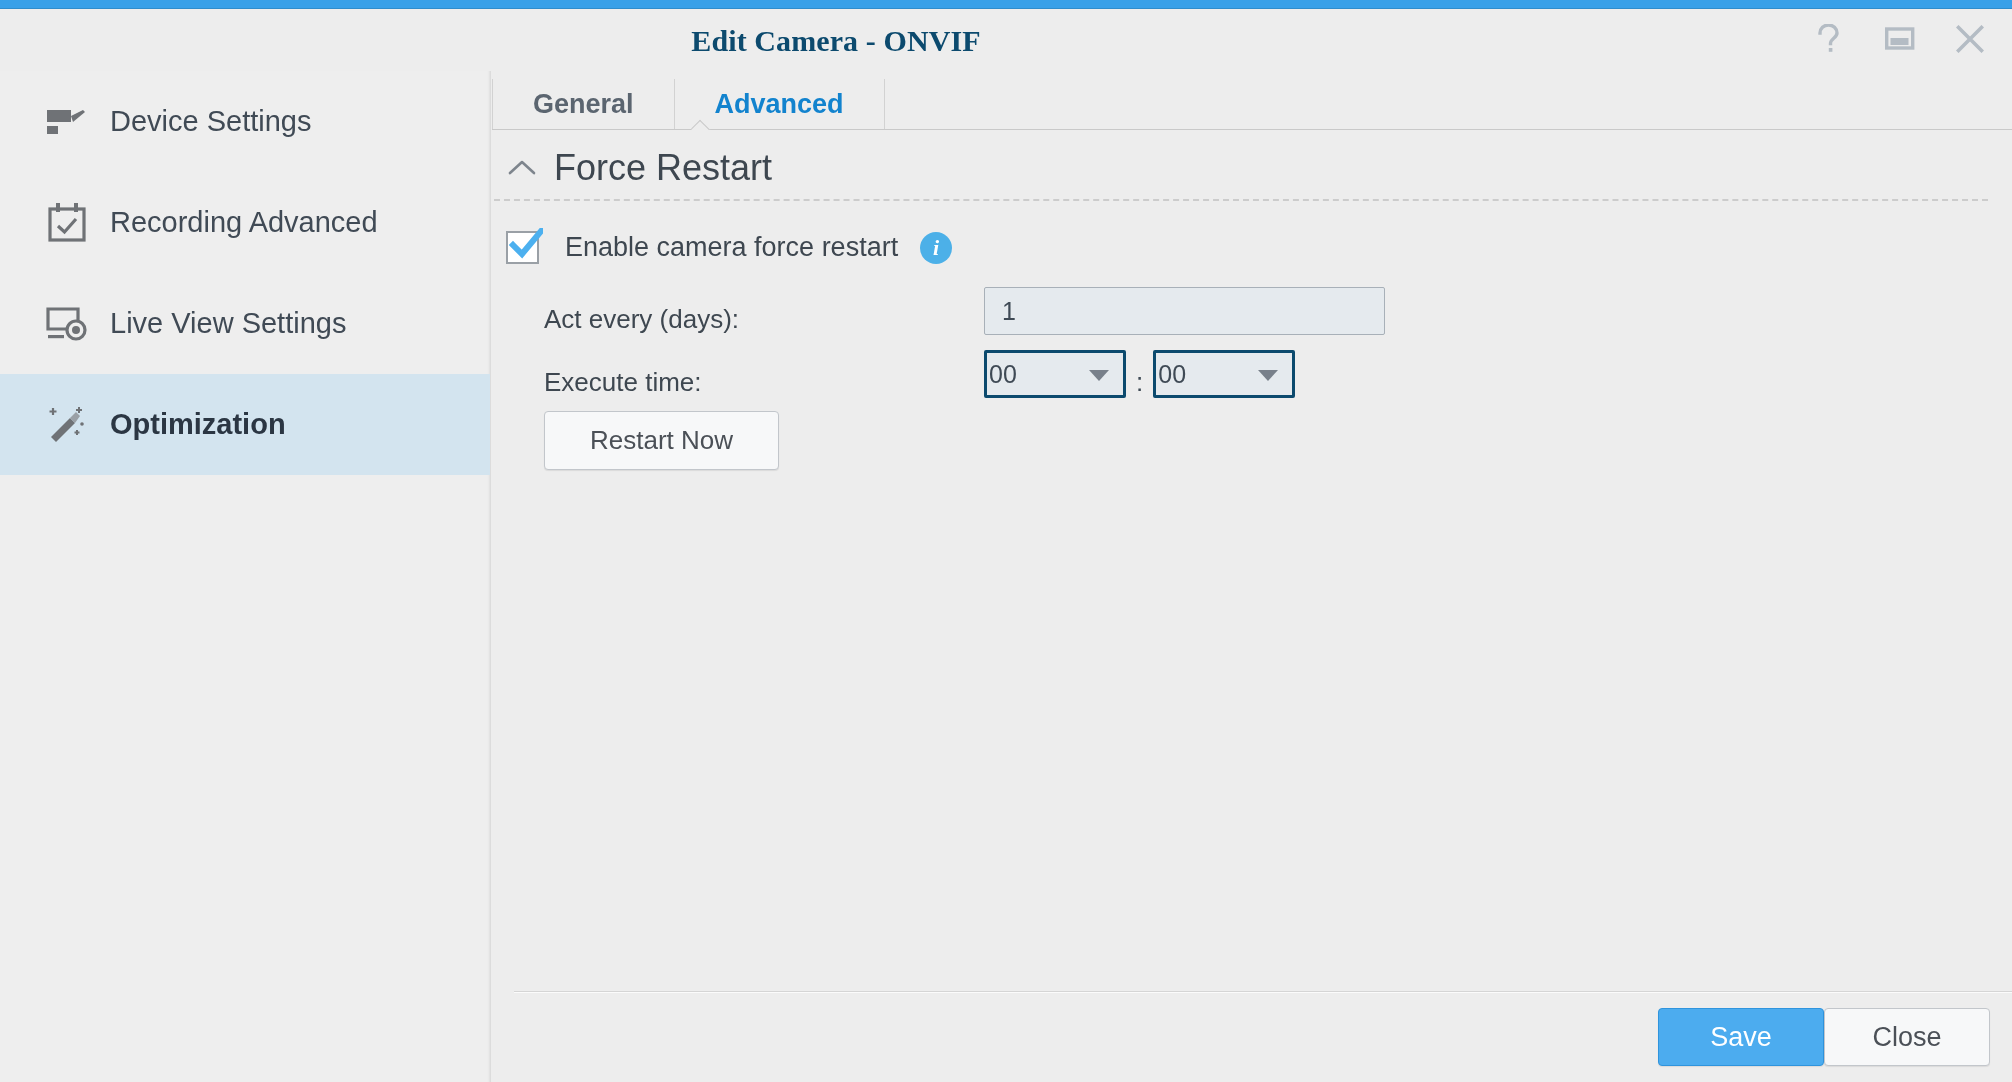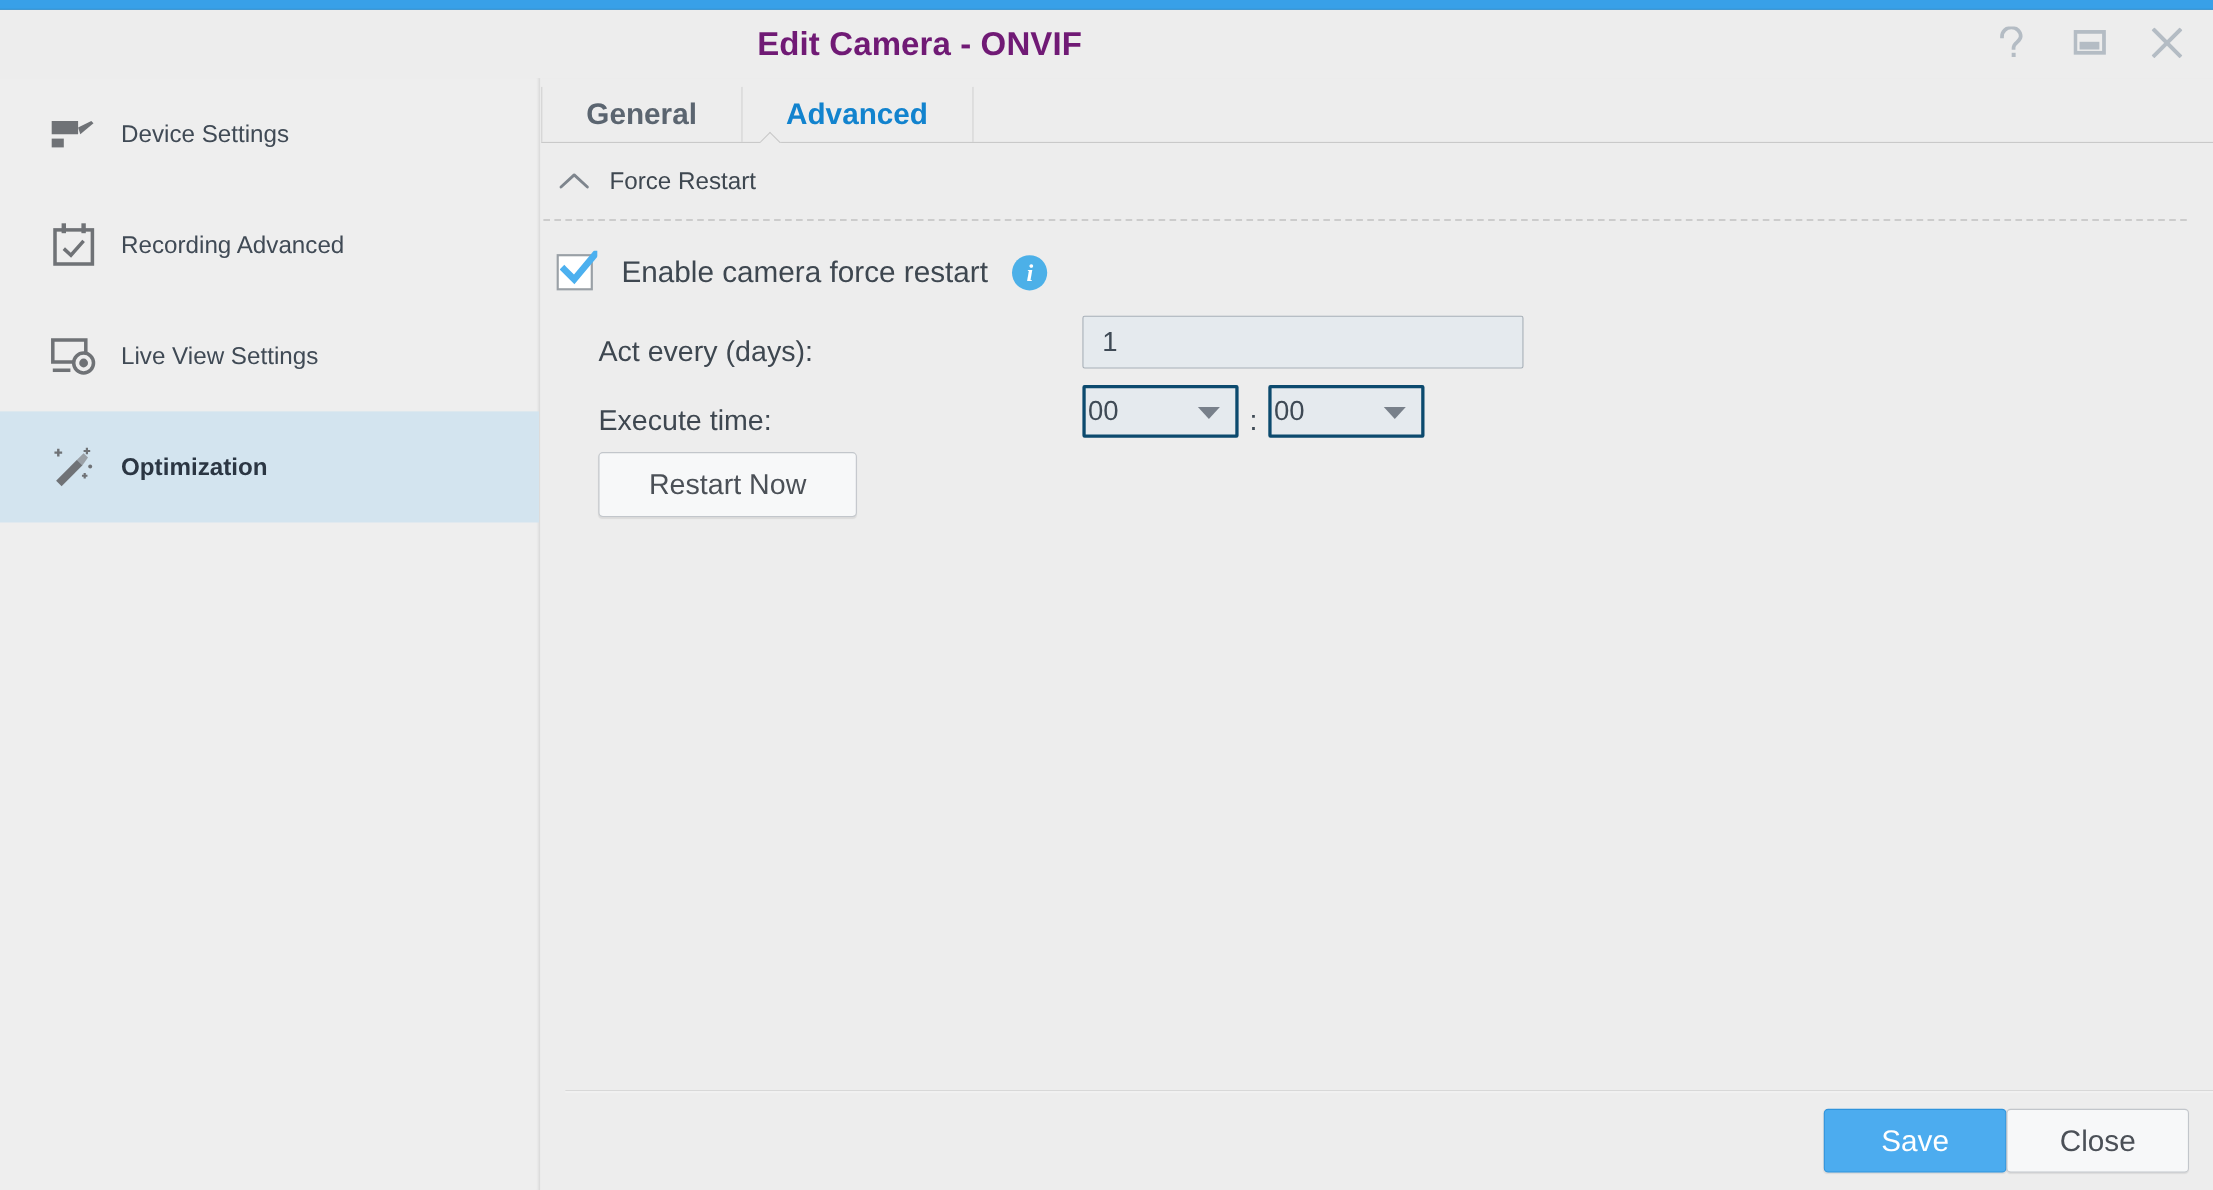--- a/index.html
+++ b/index.html
@@ -38,22 +38,23 @@
     background: #ededed;
   }
   .titlebar .title {
     position: absolute;
     top: 15px;
     left: 0;
     width: 1672px;
     text-align: center;
     font-size: 30px;
     font-weight: bold;
-    color: #701a75;
+    color: #0c4a6e;
     letter-spacing: 0.1px;
+    font-family: Liberation Serif, serif;
   }
   .win-btns {
     position: absolute;
     right: 22px;
     top: 10px;
     display: flex;
     align-items: center;
     gap: 30px;
   }
   .win-btn {
@@ -89,21 +90,21 @@
     width: 46px;
     height: 46px;
     flex: 0 0 46px;
     display: flex;
     align-items: center;
     justify-content: center;
     color: #6f7276;
   }
   .nav-item .nav-label {
     margin-left: 20px;
-    font-size: 22px;
+    font-size: 29px;
     color: #404a55;
     white-space: nowrap;
   }
   .nav-item.active {
     background: #d3e4ef;
   }
   .nav-item.active .nav-label {
     font-weight: bold;
     color: #2b3643;
   }
@@ -182,21 +183,21 @@
     padding-left: 12px;
     cursor: pointer;
   }
   .section-head .chevron {
     width: 36px; height: 36px;
     display: flex; align-items: center; justify-content: center;
     color: #7e858d;
   }
   .section-head .section-title {
     margin-left: 14px;
-    font-size: 22px;
+    font-size: 36px;
     color: #3e4750;
   }
   .section-divider {
     position: absolute;
     top: 128px;
     left: 2px;
     width: 1494px;
     height: 0;
     border-top: 2px dashed #cccccc;
   }

